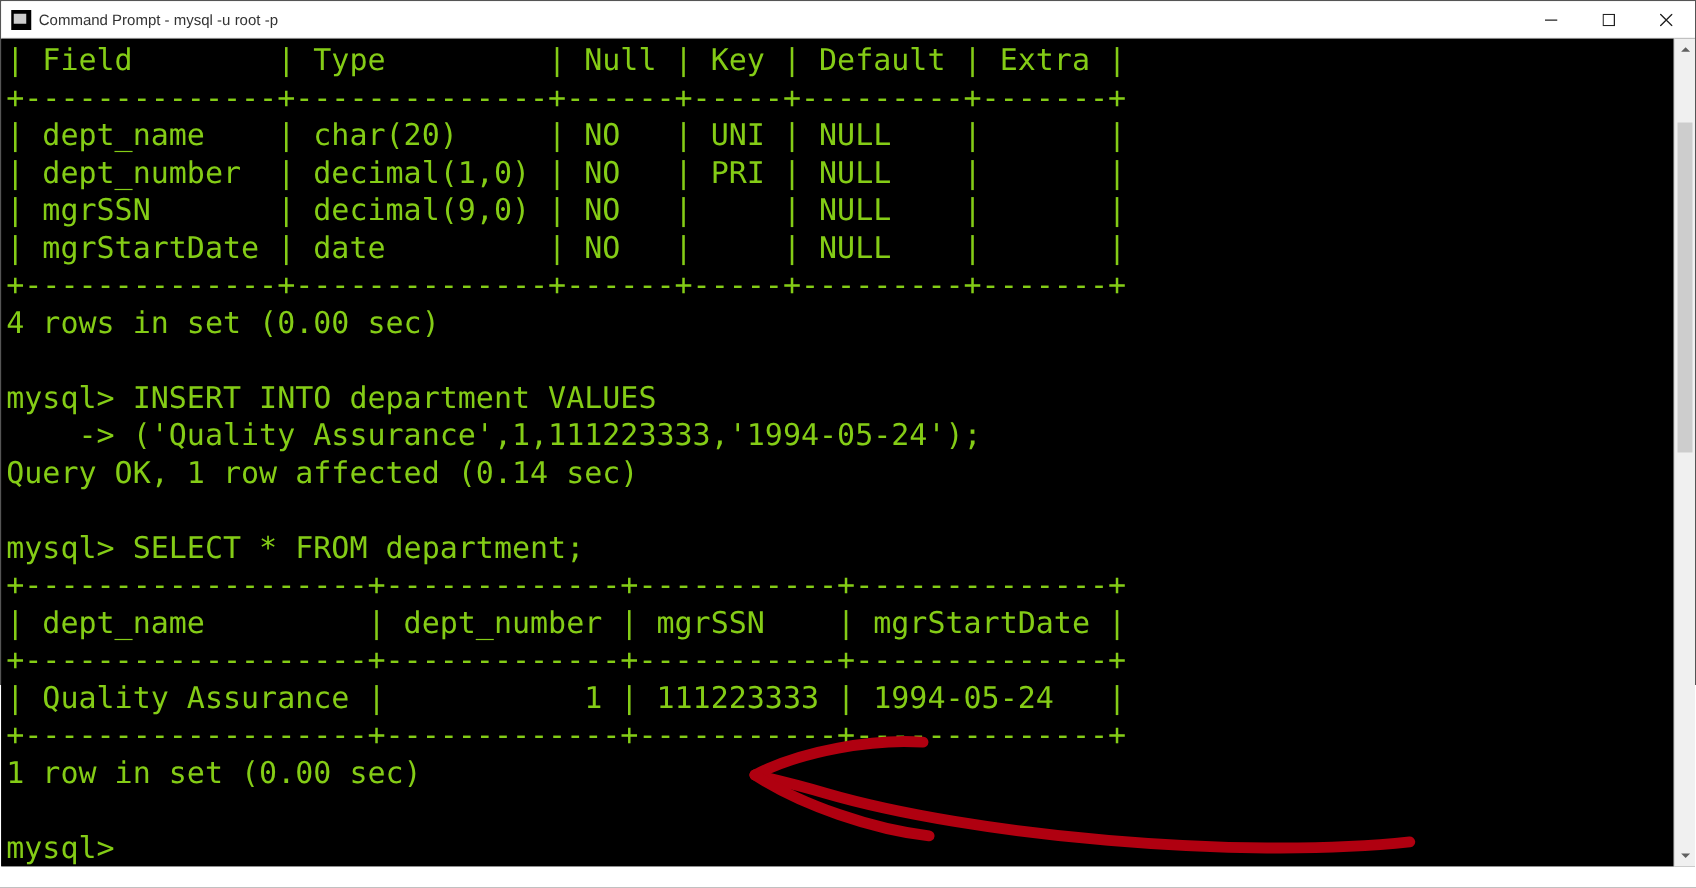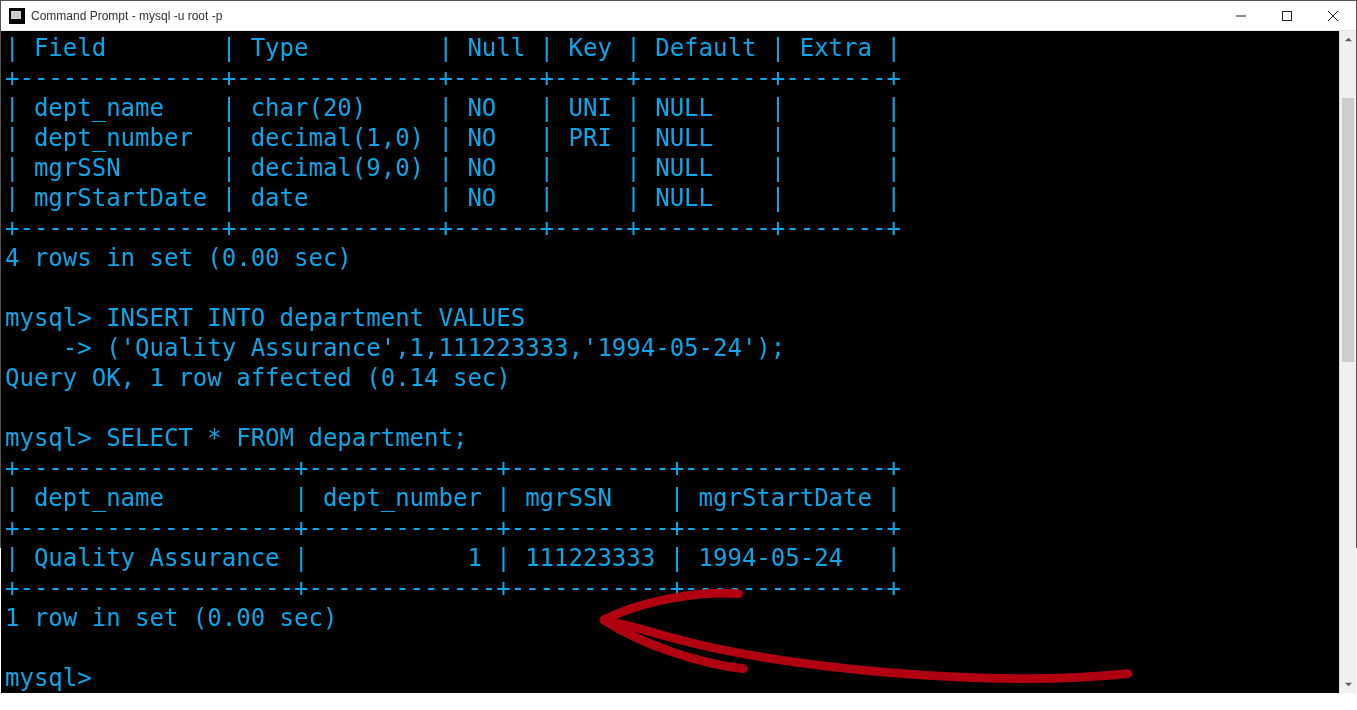--- a/index.html
+++ b/index.html
@@ -34,21 +34,21 @@
     color: #222;
   }
   .tb-btn svg { width: 10px; height: 10px; stroke: currentColor; stroke-width: 1; fill: none; }
 
   .client {
     flex: 1 1 auto; display: flex; background: #000;
     position: relative;
   }
   .terminal {
     flex: 1 1 auto;
-    background: #000; color: #0ea5e9;
+    background: #000; color: #84cc16;
     font-family: Consolas, "Lucida Console", monospace;
     font-size: 24px;
     line-height: 1.25;
     white-space: pre;
     padding: 2px 12px 0 4px;
     overflow: hidden;
     letter-spacing: 0px;
   }
   .vscroll {
     width: 17px; background: #f0f0f0;

